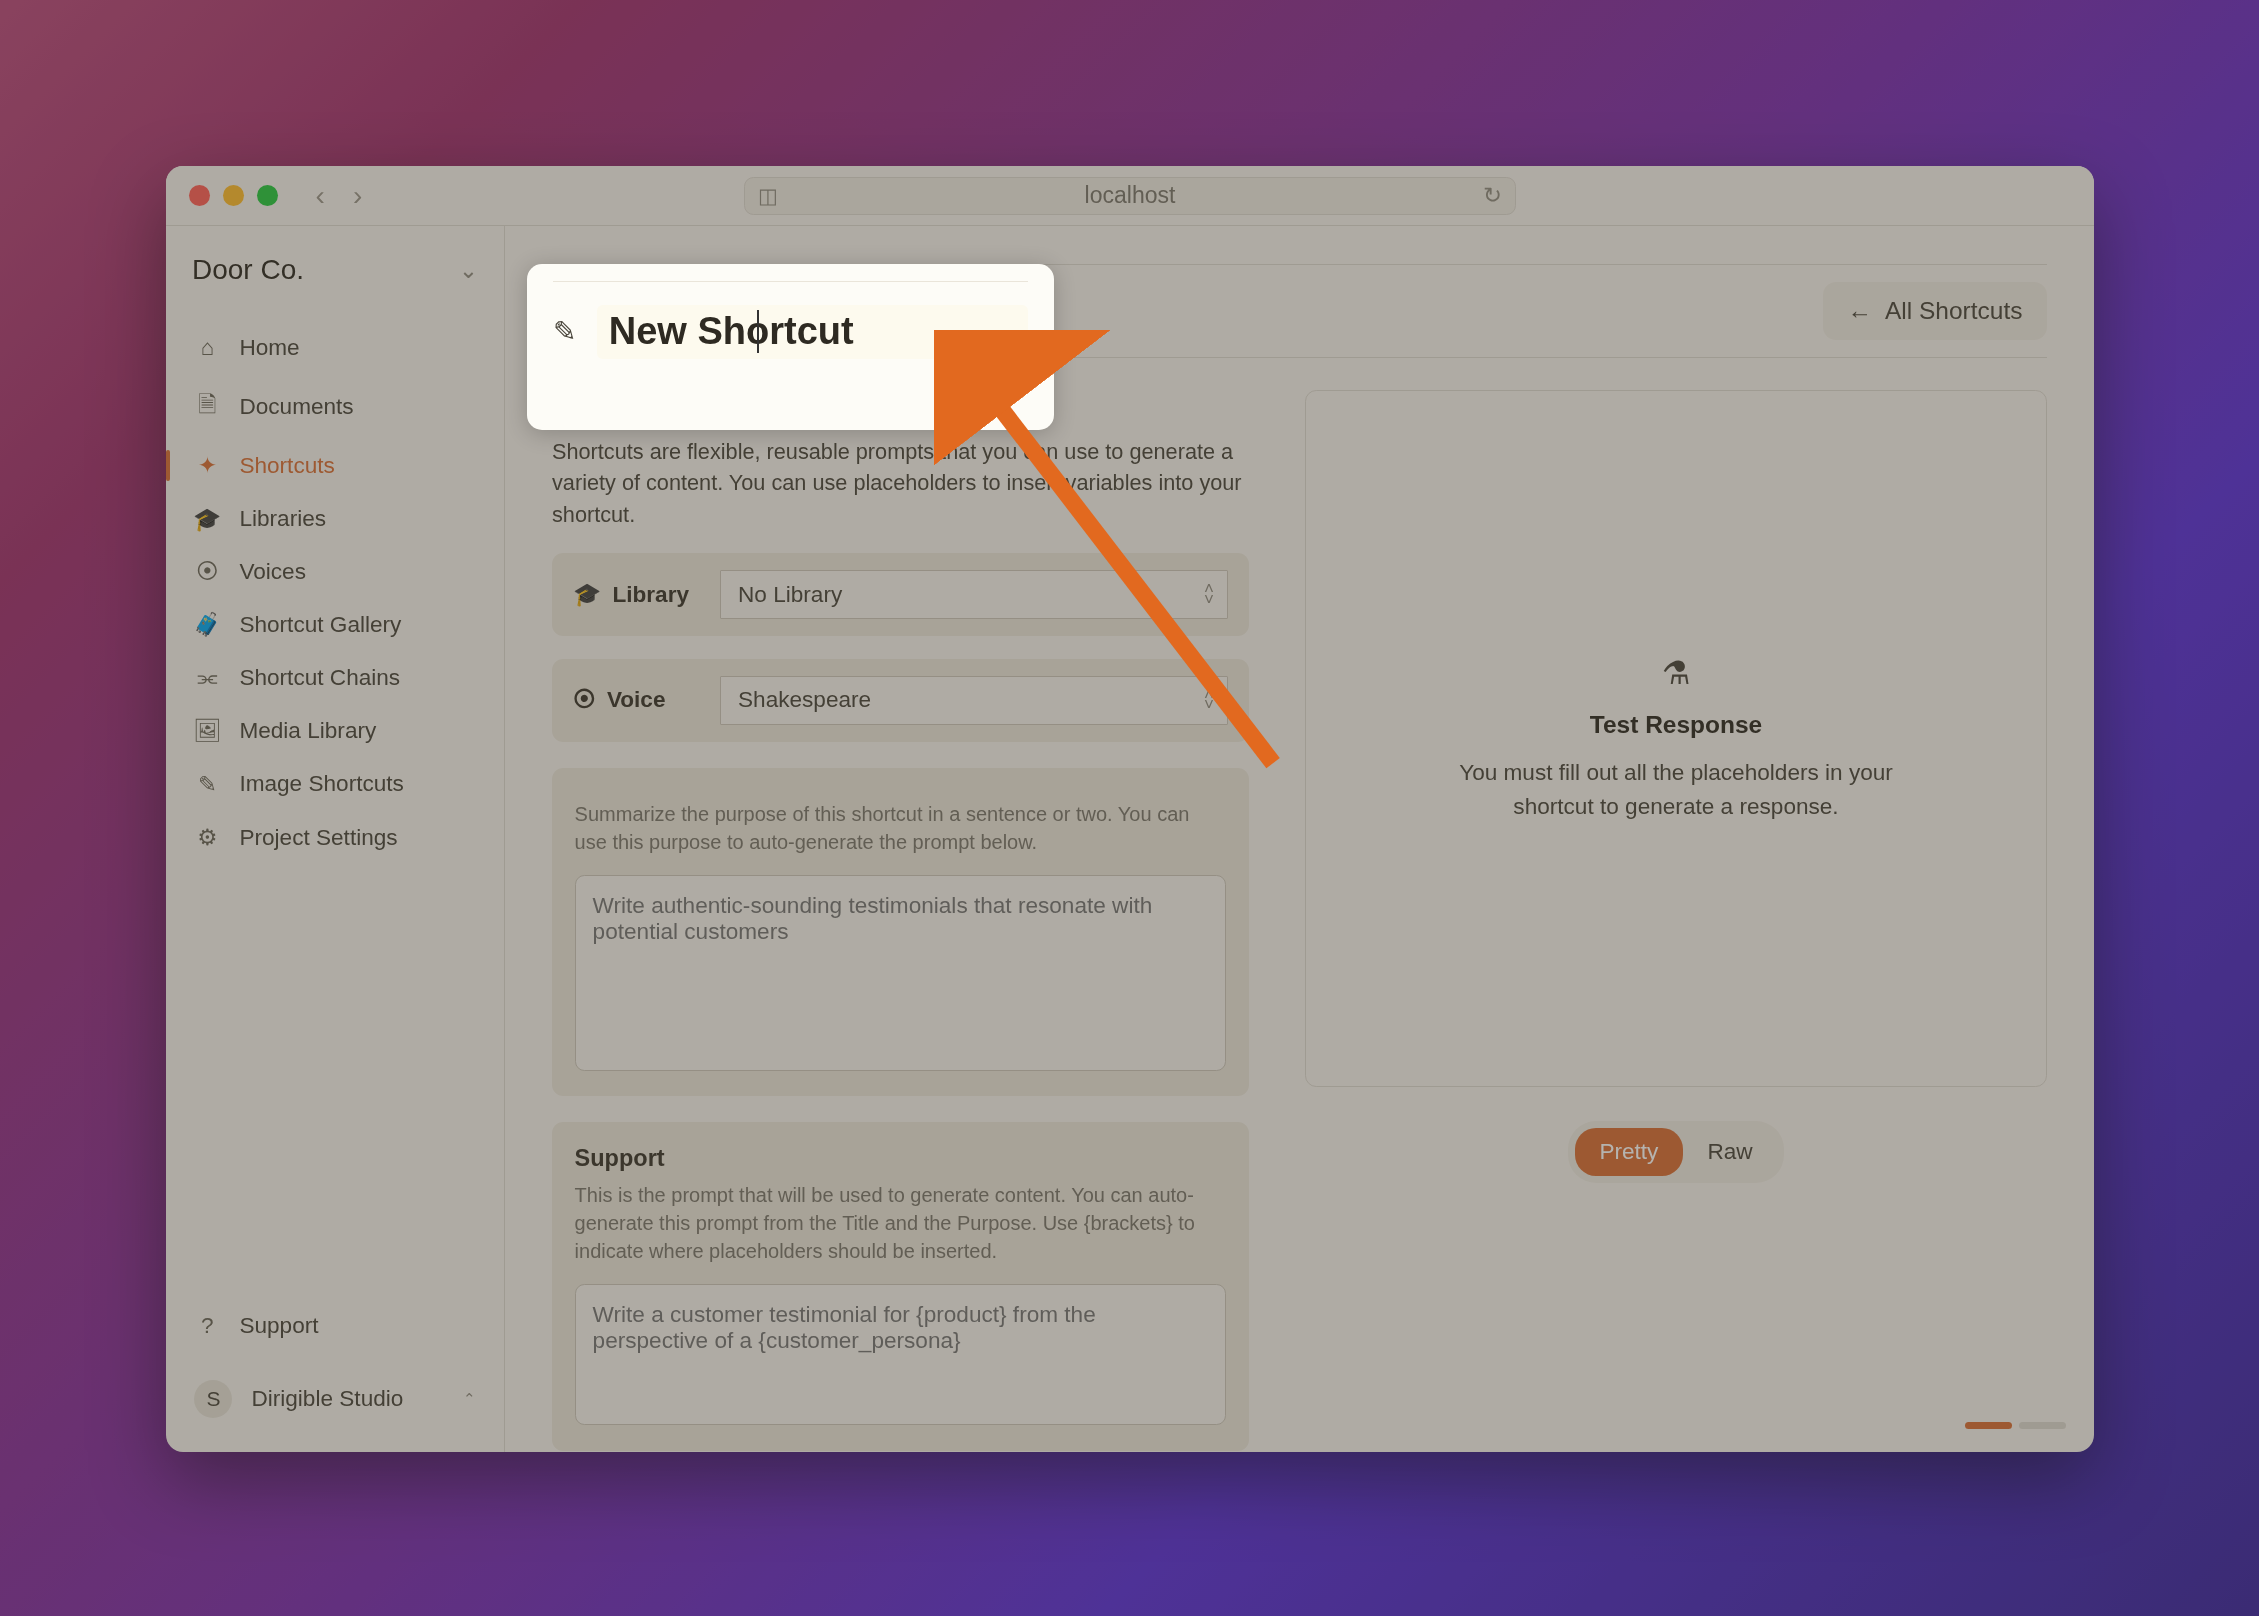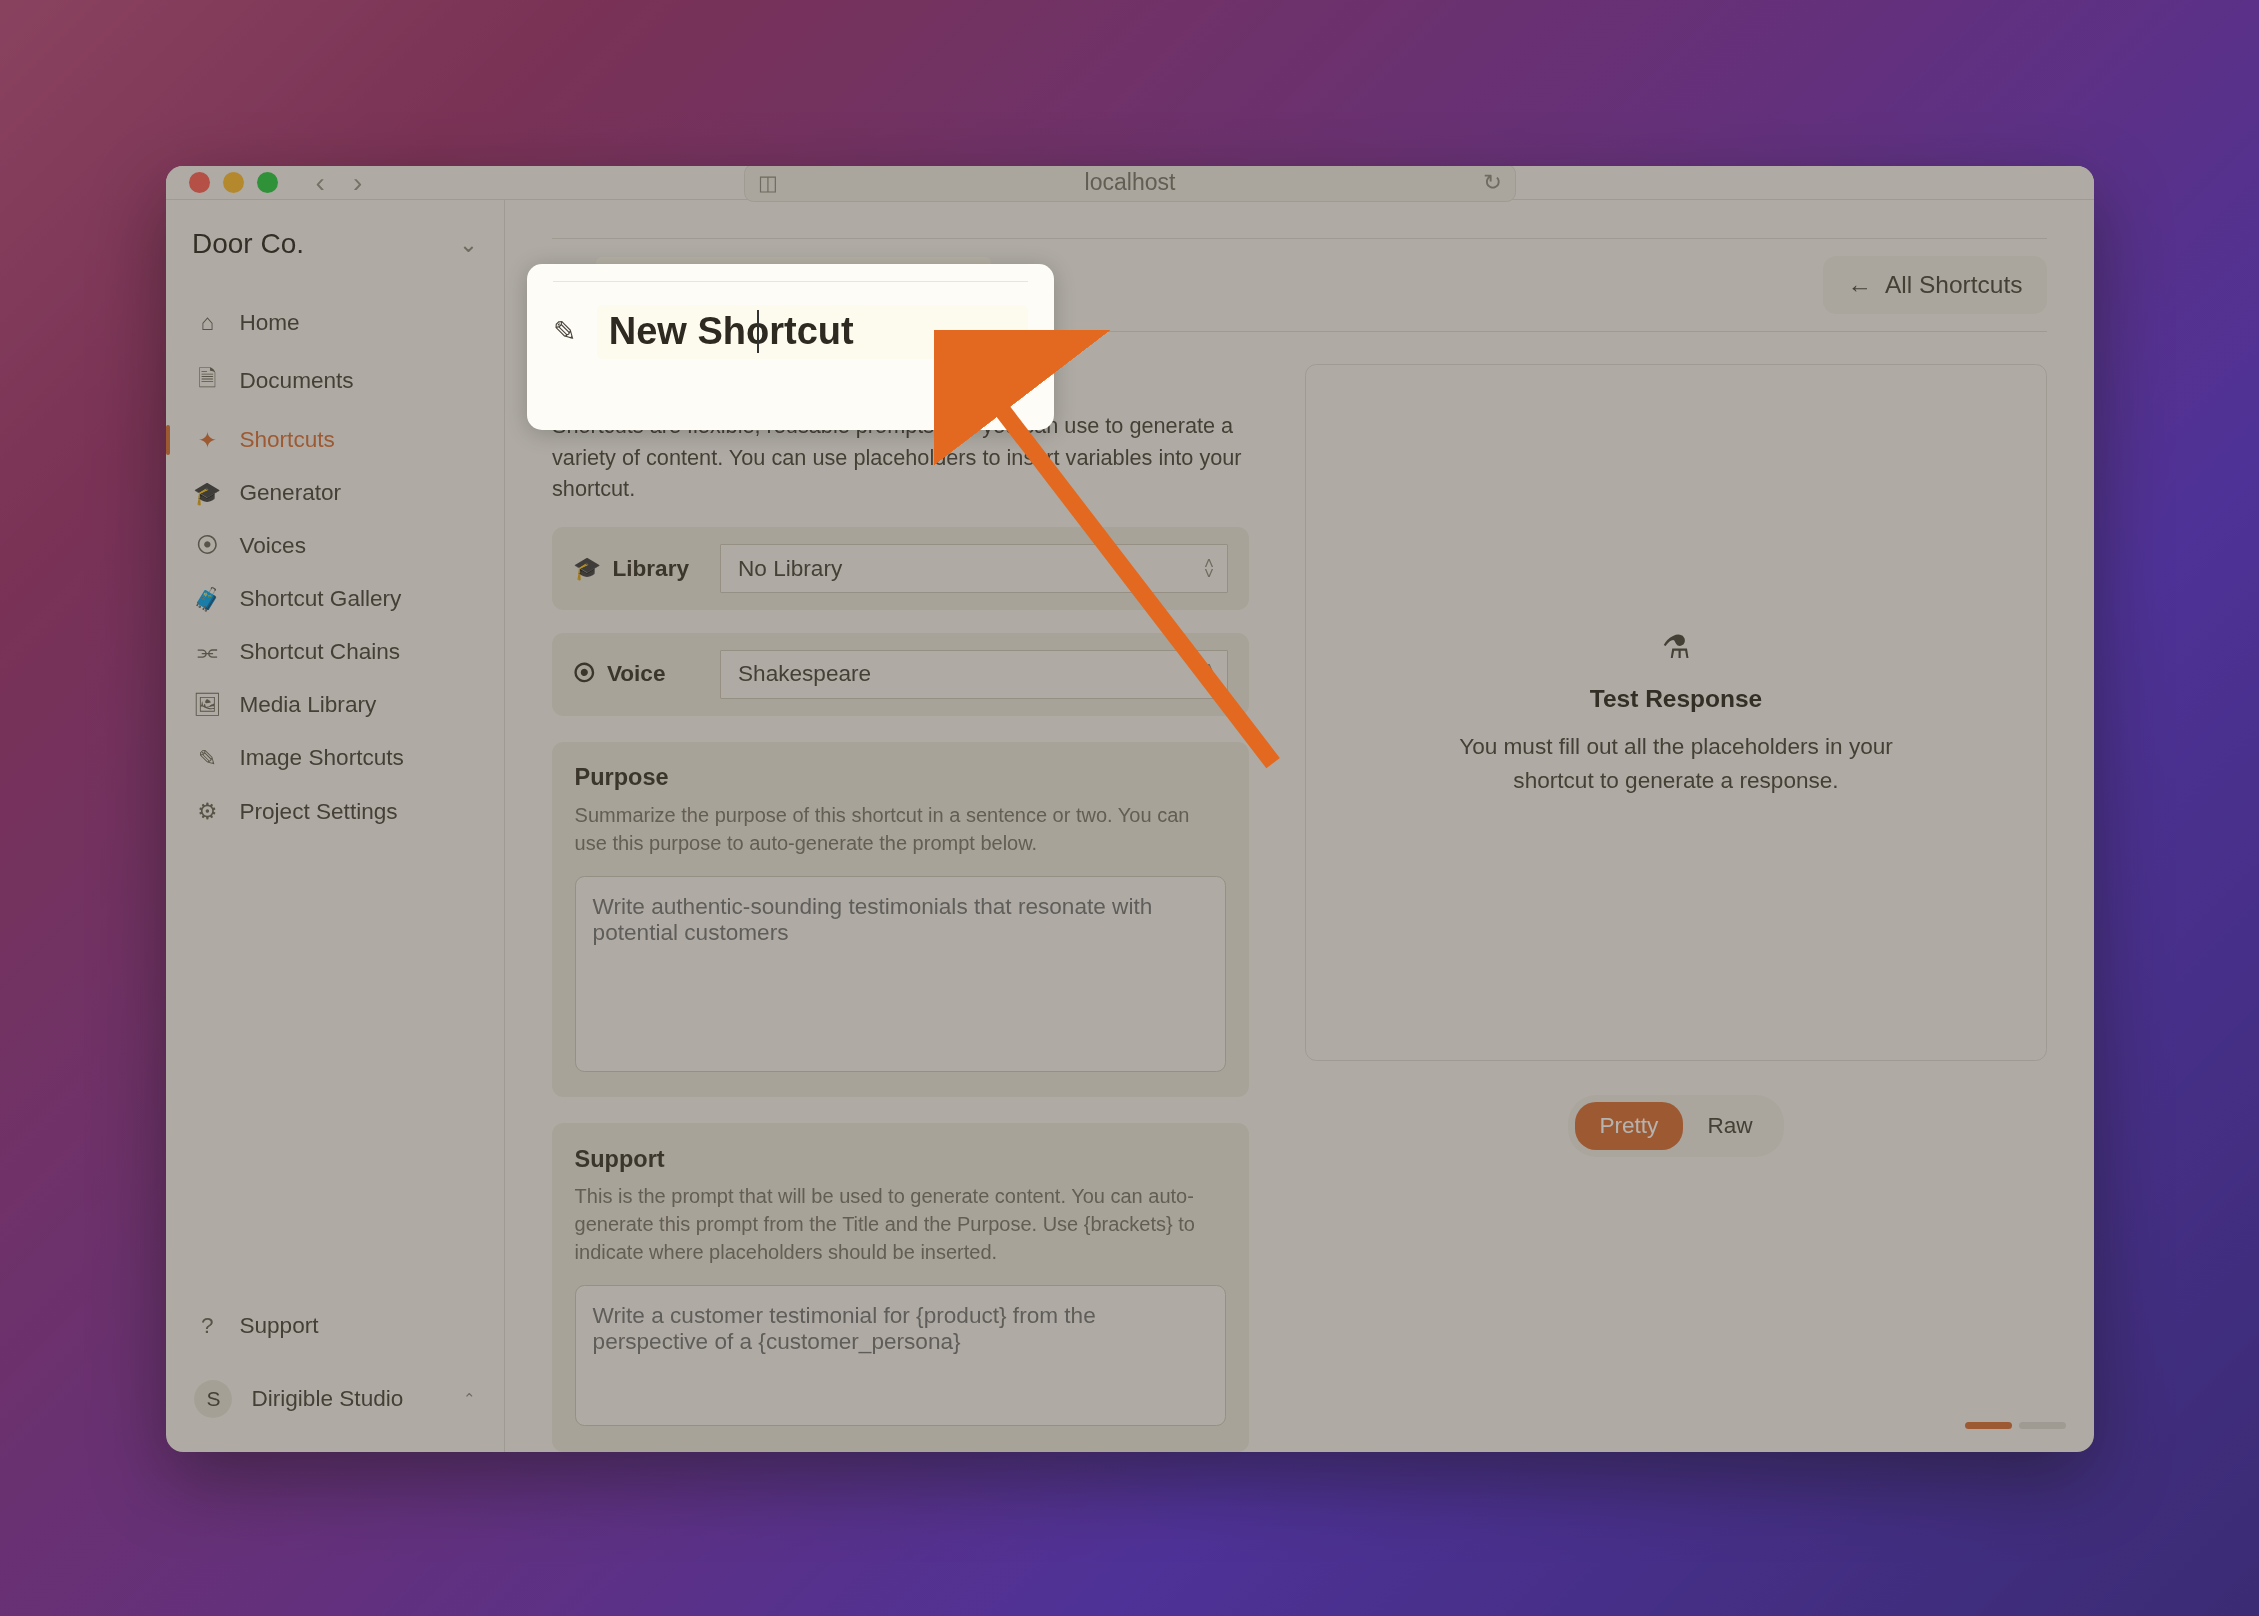--- a/index.html
+++ b/index.html
@@ -153,21 +153,21 @@
         <div class="navitem">
             <span class="navicon">🗎</span>
             <span>Documents</span>
           </div>
         <div class="navitem active">
             <span class="navicon">✦</span>
             <span>Shortcuts</span>
           </div>
         <div class="navitem">
             <span class="navicon">🎓</span>
-            <span>Generator</span>
+            <span>Libraries</span>
           </div>
         <div class="navitem">
             <span class="navicon">⦿</span>
             <span>Voices</span>
           </div>
         <div class="navitem">
             <span class="navicon">🧳</span>
             <span>Shortcut Gallery</span>
           </div>
         <div class="navitem">
@@ -242,21 +242,20 @@
             <div class="select-box">
               <span>Shakespeare</span>
               <span class="select-chev">
                   <span>˄</span>
                   <span>˅</span>
                 </span>
             </div>
           </div>
 
           <div class="textcard">
-            <h4>Purpose</h4>
             <div class="hint">Summarize the purpose of this shortcut in a sentence or two. You can use this purpose to auto-generate the prompt below.</div>
             <textarea class="ta" placeholder="Write authentic-sounding testimonials that resonate with potential customers" style=""></textarea>
           </div>
 
           <div class="textcard">
             <h4>Support</h4>
             <div class="hint">This is the prompt that will be used to generate content. You can auto-generate this prompt from the Title and the Purpose. Use {brackets} to indicate where placeholders should be inserted.</div>
             <textarea class="ta small" placeholder="Write a customer testimonial for {product} from the perspective of a {customer_persona}" style=""></textarea>
           </div>
         </div>

